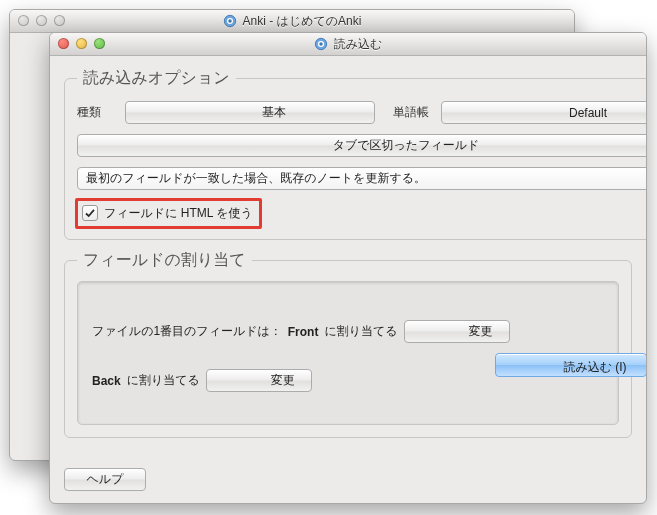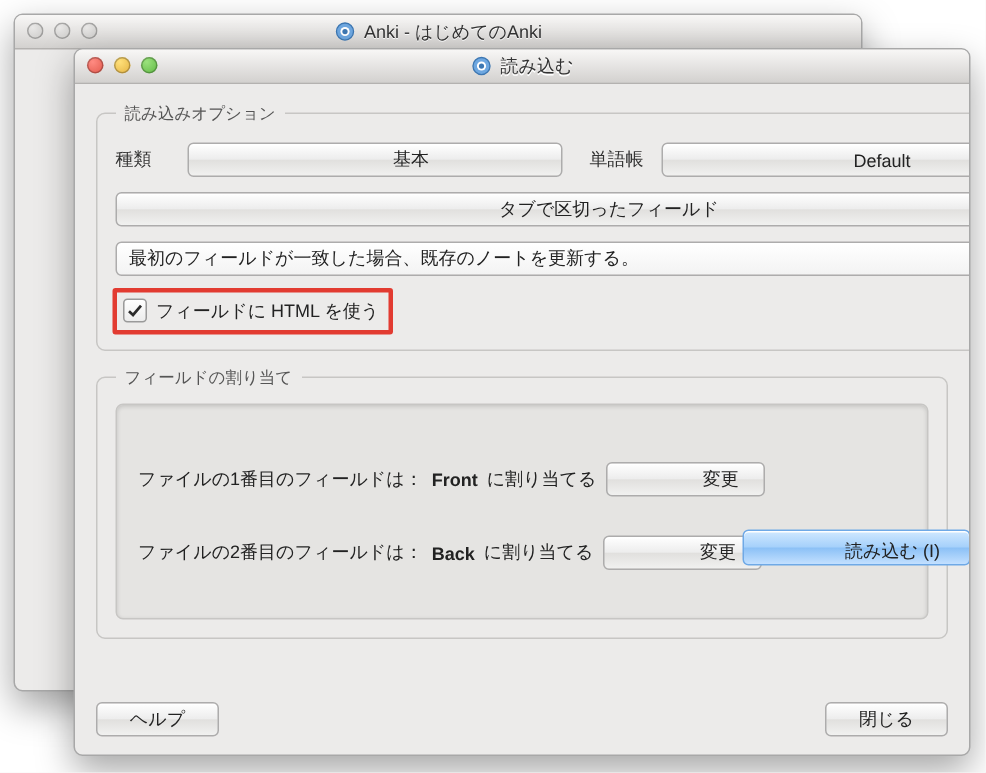--- a/index.html
+++ b/index.html
@@ -11,21 +11,21 @@
   .traffic{position:absolute;left:8px;top:5px;display:flex;gap:7px;}
   .tl{width:11px;height:11px;border-radius:50%;box-shadow:inset 0 0 0 1px rgba(0,0,0,.25);}
   .tl.r{background:radial-gradient(circle at 35% 30%,#ff8b82,#e1584b);}
   .tl.y{background:radial-gradient(circle at 35% 30%,#ffe07a,#e3b140);}
   .tl.g{background:radial-gradient(circle at 35% 30%,#9be27d,#5eb741);}
   .tl.d{background:radial-gradient(circle at 35% 30%,#e9e8e7,#c9c8c6);}
   .title{flex:1;text-align:left;font-size:12px;color:#333;text-shadow:0 1px 0 #fff;display:flex;align-items:center;justify-content:center;gap:6px;}
   .app-icon{width:14px;height:14px;display:inline-block;}
   .body{padding:12px 14px 12px 14px;}
   fieldset.group{border:1px solid #c7c6c4;border-radius:6px;margin:0 0 10px 0;padding:12px 12px 10px 12px;background:#ecebea;position:relative;}
-  fieldset.group>legend{padding:0 6px;color:#555;font-size:11px;}
+  fieldset.group>legend{padding:0 6px;color:#555;font-size:16px;}
   .row{display:flex;align-items:center;margin-bottom:10px;}
   .lbl{color:#333;min-width:48px;}
   .mac-btn{height:21px;border:1px solid #adacac;border-radius:4px;background:linear-gradient(#ffffff,#ededed 48%,#e1e0de 52%,#f1f1f0);box-shadow:0 1px 0 #fff inset;font-size:12px;color:#222;display:inline-flex;align-items:center;justify-content:center;cursor:default;padding-left:48px;}
   .mac-btn.default{background:linear-gradient(#d1e9ff,#a6d1fb 48%,#8cc1f6 52%,#c3e0ff);border-color:#6fa9e6;align-items:flex-end;}
   .btn-type{width:200px;}
   .btn-deck{width:196px;text-align:center;}
   .btn-wide{width:100%;}
   .select-row{position:relative;}
   .mac-select{width:100%;height:21px;border:1px solid #adacac;border-radius:4px;background:linear-gradient(#fff,#f3f3f3);display:flex;align-items:center;padding:0 20px 0 8px;font-size:12px;color:#222;cursor:default;}
   .select-spinner{position:absolute;right:1px;top:1px;width:18px;height:19px;border-left:1px solid #cfcecd;border-radius:0 3px 3px 0;background:linear-gradient(#fefefe,#e8e8e7);display:flex;flex-direction:column;align-items:center;justify-content:center;gap:1px;}
@@ -139,21 +139,20 @@
           <div class="map-row">
             <span>ファイルの1番目のフィールドは：</span>
             <b>Front</b>
             <span>に割り当てる</span>
             <span class="mac-btn">
               <span>変更</span>
             </span>
           </div>
 
           <div class="map-row">
-            <span>ファイルの2番目のフィールドは：</span>
             <b>Back</b>
             <span>に割り当てる</span>
             <span class="mac-btn">
               <span>変更</span>
             </span>
           </div>
 
         </div>
       </fieldset>
 
@@ -162,19 +161,16 @@
     <div class="side-import">
       <span class="mac-btn default">
         <span>読み込む (I)</span>
       </span>
     </div>
 
     <div class="footer">
       <span class="mac-btn">
         <span>ヘルプ</span>
       </span>
-      <span class="mac-btn">
-        <span>閉じる</span>
-      </span>
     </div>
 
   </div>
 </div>
 
 </body></html>

